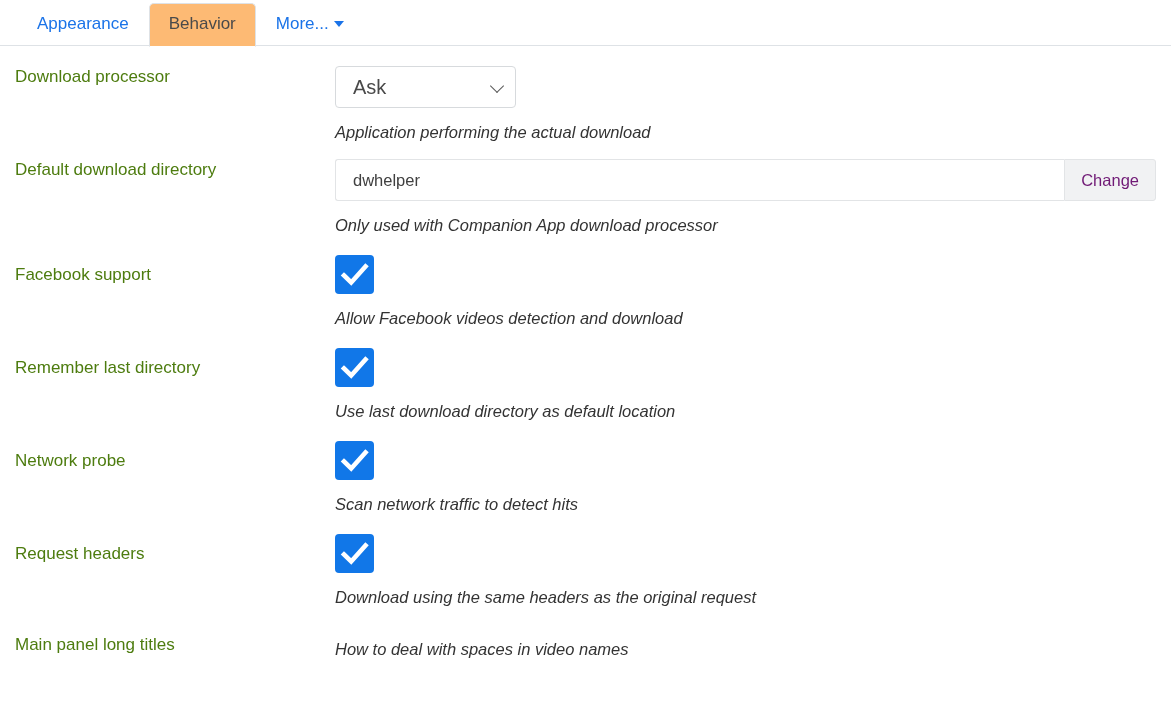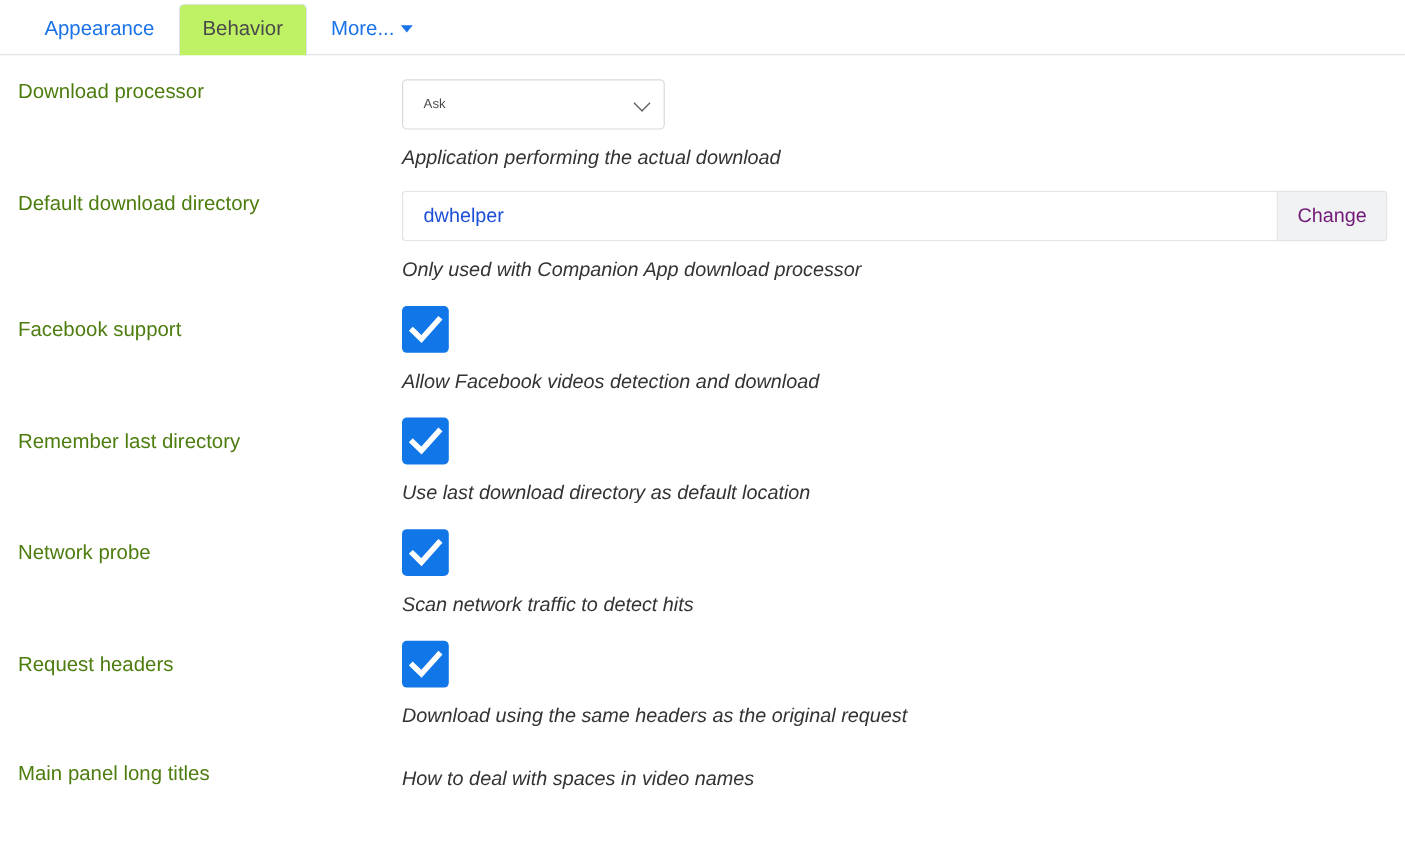--- a/index.html
+++ b/index.html
@@ -46,21 +46,21 @@
     color: #1a73e8;
     cursor: pointer;
     border: 1px solid transparent;
     border-radius: 5px 5px 0 0;
     background: transparent;
     white-space: nowrap;
     margin-bottom: -1px;
   }
   .tab.active {
     color: #4a4a4a;
-    background: #bef264;
+    background: #fdba74;
     border-color: #dee2e6 #dee2e6 #ffffff #dee2e6;
   }
   .tab .caret {
     display: inline-block;
     width: 0;
     height: 0;
     margin-left: 5px;
     vertical-align: 2px;
     border-left: 5px solid transparent;
     border-right: 5px solid transparent;
@@ -94,29 +94,29 @@
     line-height: 21px;
     color: #333333;
     margin-top: 14px;
     white-space: nowrap;
   }
 
   
   .select {
     position: relative;
     box-sizing: border-box;
-    width: 219px;
+    width: 181px;
     height: 42px;
     border: 1px solid #d7dadd;
     border-radius: 4px;
     background: #ffffff;
     display: flex;
     align-items: center;
     padding: 0 32px 0 17px;
-    font-size: 11px;
+    font-size: 20px;
     color: #4a4a4a;
     cursor: pointer;
   }
   .select .chev {
     position: absolute;
     right: 13px;
     top: 50%;
     width: 9px;
     height: 9px;
     margin-top: -6px;
@@ -135,21 +135,21 @@
     flex: 1 1 auto;
     box-sizing: border-box;
     height: 42px;
     border: 1px solid #e2e4e6;
     border-right: none;
     border-radius: 3px 0 0 3px;
     background: #ffffff;
     padding: 0 17px;
     font-family: "Liberation Sans", sans-serif;
     font-size: 16.5px;
-    color: #1d4ed8;
+    color: #404040;
     outline: none;
   }
   .change-btn {
     flex: 0 0 auto;
     box-sizing: border-box;
     height: 42px;
     padding: 0 16px;
     border: 1px solid #e2e4e6;
     border-radius: 0 3px 3px 0;
     background: #f1f2f3;

